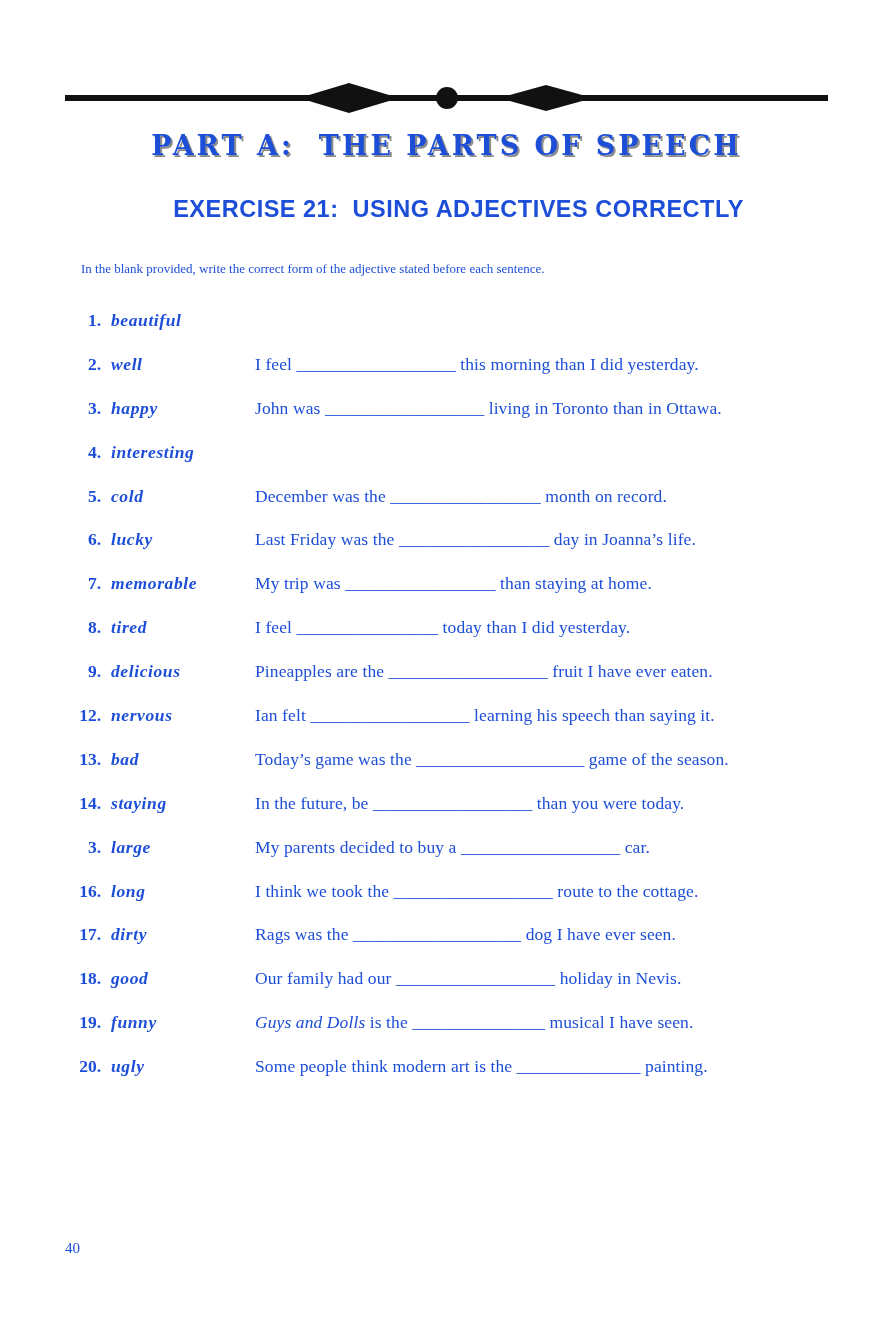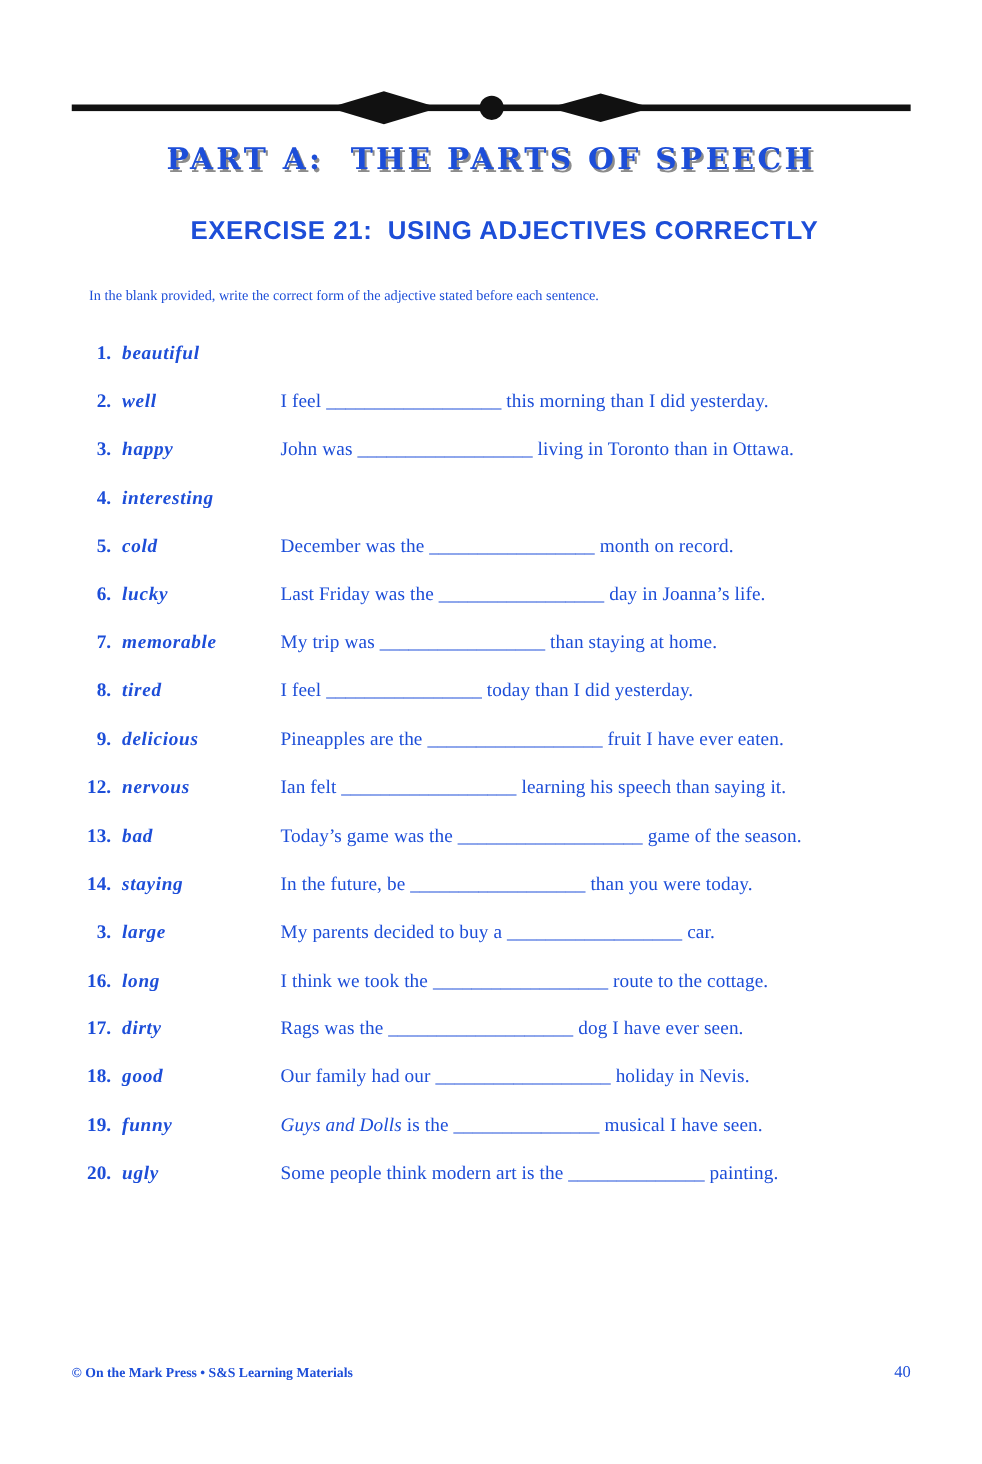--- a/index.html
+++ b/index.html
@@ -228,17 +228,16 @@
     </div>
 
     <div class="row">
       <span class="num">20.</span>
       <span class="adj">ugly</span>
       <span class="sentence"><i></i><span>Some people think modern art is the ______________ painting.</span></span>
     </div>
   </div>
 
   <div class="footer">
-    <span class="side">© On the Mark Press • S&amp;S Learning Materials</span>
     <span class="pageno">40</span>
   </div>
 
 </div>
 
 </body></html>

